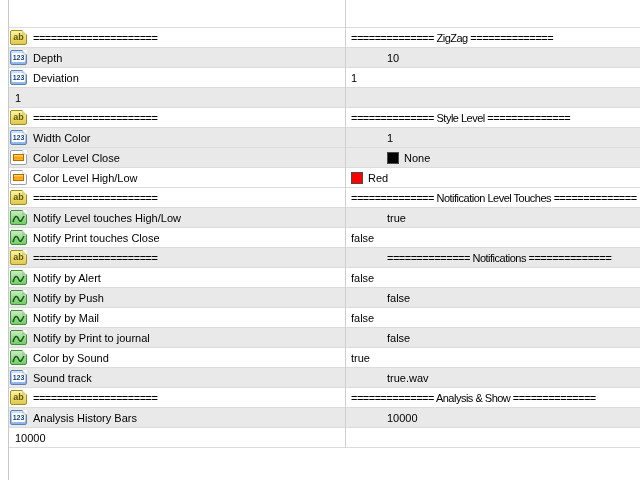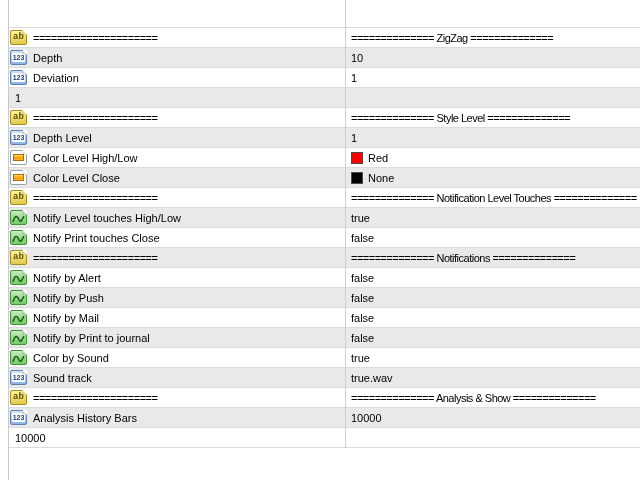--- a/index.html
+++ b/index.html
@@ -5,32 +5,32 @@
   html,body{margin:0;padding:0;}
   body{
     width:640px;height:480px;overflow:hidden;background:#ffffff;
     font-family:"Liberation Sans","DejaVu Sans",sans-serif;
     font-size:11px;color:#000;position:relative;
   }
   .left-border{position:absolute;left:8px;top:0;width:1px;height:480px;background:#c9c9c9;}
   .col-divider{position:absolute;left:345px;top:0;width:1px;height:448px;background:#cfcfcf;z-index:6;}
   .rows{position:absolute;left:9px;top:27px;width:631px;border-top:1px solid #dcdcdc;}
   .row{height:20px;box-sizing:border-box;border-bottom:1px solid #dcdcdc;display:flex;align-items:center;background:#ffffff;}
-  .row.alt{background:#e9e9e9;}
+  .row.alt{background:#e9e9e9;gap:36px;}
   .cell-name{width:336px;flex:none;display:flex;align-items:center;overflow:hidden;}
   .cell-value{flex:1;display:flex;padding-left:6px;overflow:hidden;white-space:nowrap;}
   .sep-text{letter-spacing:-0.5px;white-space:nowrap;}
   .label{white-space:nowrap;}
   .swatch{width:12px;height:12px;border:1px solid #4a4a4a;box-sizing:border-box;margin-right:5px;flex:none;}
   
   .icon{position:relative;width:17px;height:15px;flex:none;margin:0 6px 0 1px;border-radius:2px;box-sizing:border-box;}
   .icon::after{content:'';position:absolute;top:-1px;right:-1px;width:0;height:0;
     border-top:5px solid #ffffff;border-left:5px solid rgba(0,0,0,0.10);}
   .ic-ab{background:linear-gradient(180deg,#faf3a0 0%,#e0c94f 100%);border:1px solid #a08f1f;}
-  .ic-ab i{font-style:normal;font-weight:bold;font-size:9px;line-height:13px;color:#5f5400;display:block;text-align:center;font-family:Liberation Mono, monospace;}
+  .ic-ab i{font-style:normal;font-weight:bold;font-size:9px;line-height:13px;color:#5f5400;display:block;text-align:center;}
   .ic-123{background:linear-gradient(180deg,#d3e5f9,#8db4e4);border:1px solid #5a82b4;}
   .ic-123 i{font-style:normal;font-weight:bold;font-size:7px;line-height:9px;color:#17407e;background:#fff;display:block;margin:2px 1px 0 1px;text-align:center;border-radius:1px;}
   .ic-color{background:#ffffff;border:1px solid #98a0a8;}
   .ic-color i{display:block;height:7px;margin:3px 2px 0 2px;background:linear-gradient(180deg,#ffdf71,#ff9b00 55%,#ffb739);border:1px solid #b36d00;box-sizing:border-box;}
   .ic-bool{background:linear-gradient(180deg,#c9ecc2,#74cc66);border:1px solid #43913c;}
   .ic-bool svg{display:block;margin:1px auto 0;}
 </style>
 </head>
 <body>
 
@@ -84,48 +84,48 @@
       </div>
       <div class="cell-value">
         <span class="sep-text">==============  Style Level  ==============</span>
       </div>
     </div>
     <div class="row alt">
       <div class="cell-name">
         <span class="icon ic-123">
           <i>123</i>
         </span>
-        <span class="label">Depth Level</span>
+        <span class="label">Width Color</span>
       </div>
       <div class="cell-value">
         <span class="label">1</span>
       </div>
     </div>
-    <div class="row">
+    <div class="row alt">
       <div class="cell-name">
         <span class="icon ic-color">
           <i></i>
         </span>
+        <span class="label">Color Level Close</span>
+      </div>
+      <div class="cell-value">
+        <span class="swatch" style="background:#000000"></span>
+        <span class="label">None</span>
+      </div>
+    </div>
+    <div class="row">
+      <div class="cell-name">
+        <span class="icon ic-color">
+          <i></i>
+        </span>
         <span class="label">Color Level High/Low</span>
       </div>
       <div class="cell-value">
         <span class="swatch" style="background:#ff0000"></span>
         <span class="label">Red</span>
-      </div>
-    </div>
-    <div class="row alt">
-      <div class="cell-name">
-        <span class="icon ic-color">
-          <i></i>
-        </span>
-        <span class="label">Color Level Close</span>
-      </div>
-      <div class="cell-value">
-        <span class="swatch" style="background:#000000"></span>
-        <span class="label">None</span>
       </div>
     </div>
     <div class="row">
       <div class="cell-name">
         <span class="icon ic-ab">
           <i>ab</i>
         </span>
         <span class="label sep-text">=====================</span>
       </div>
       <div class="cell-value">

